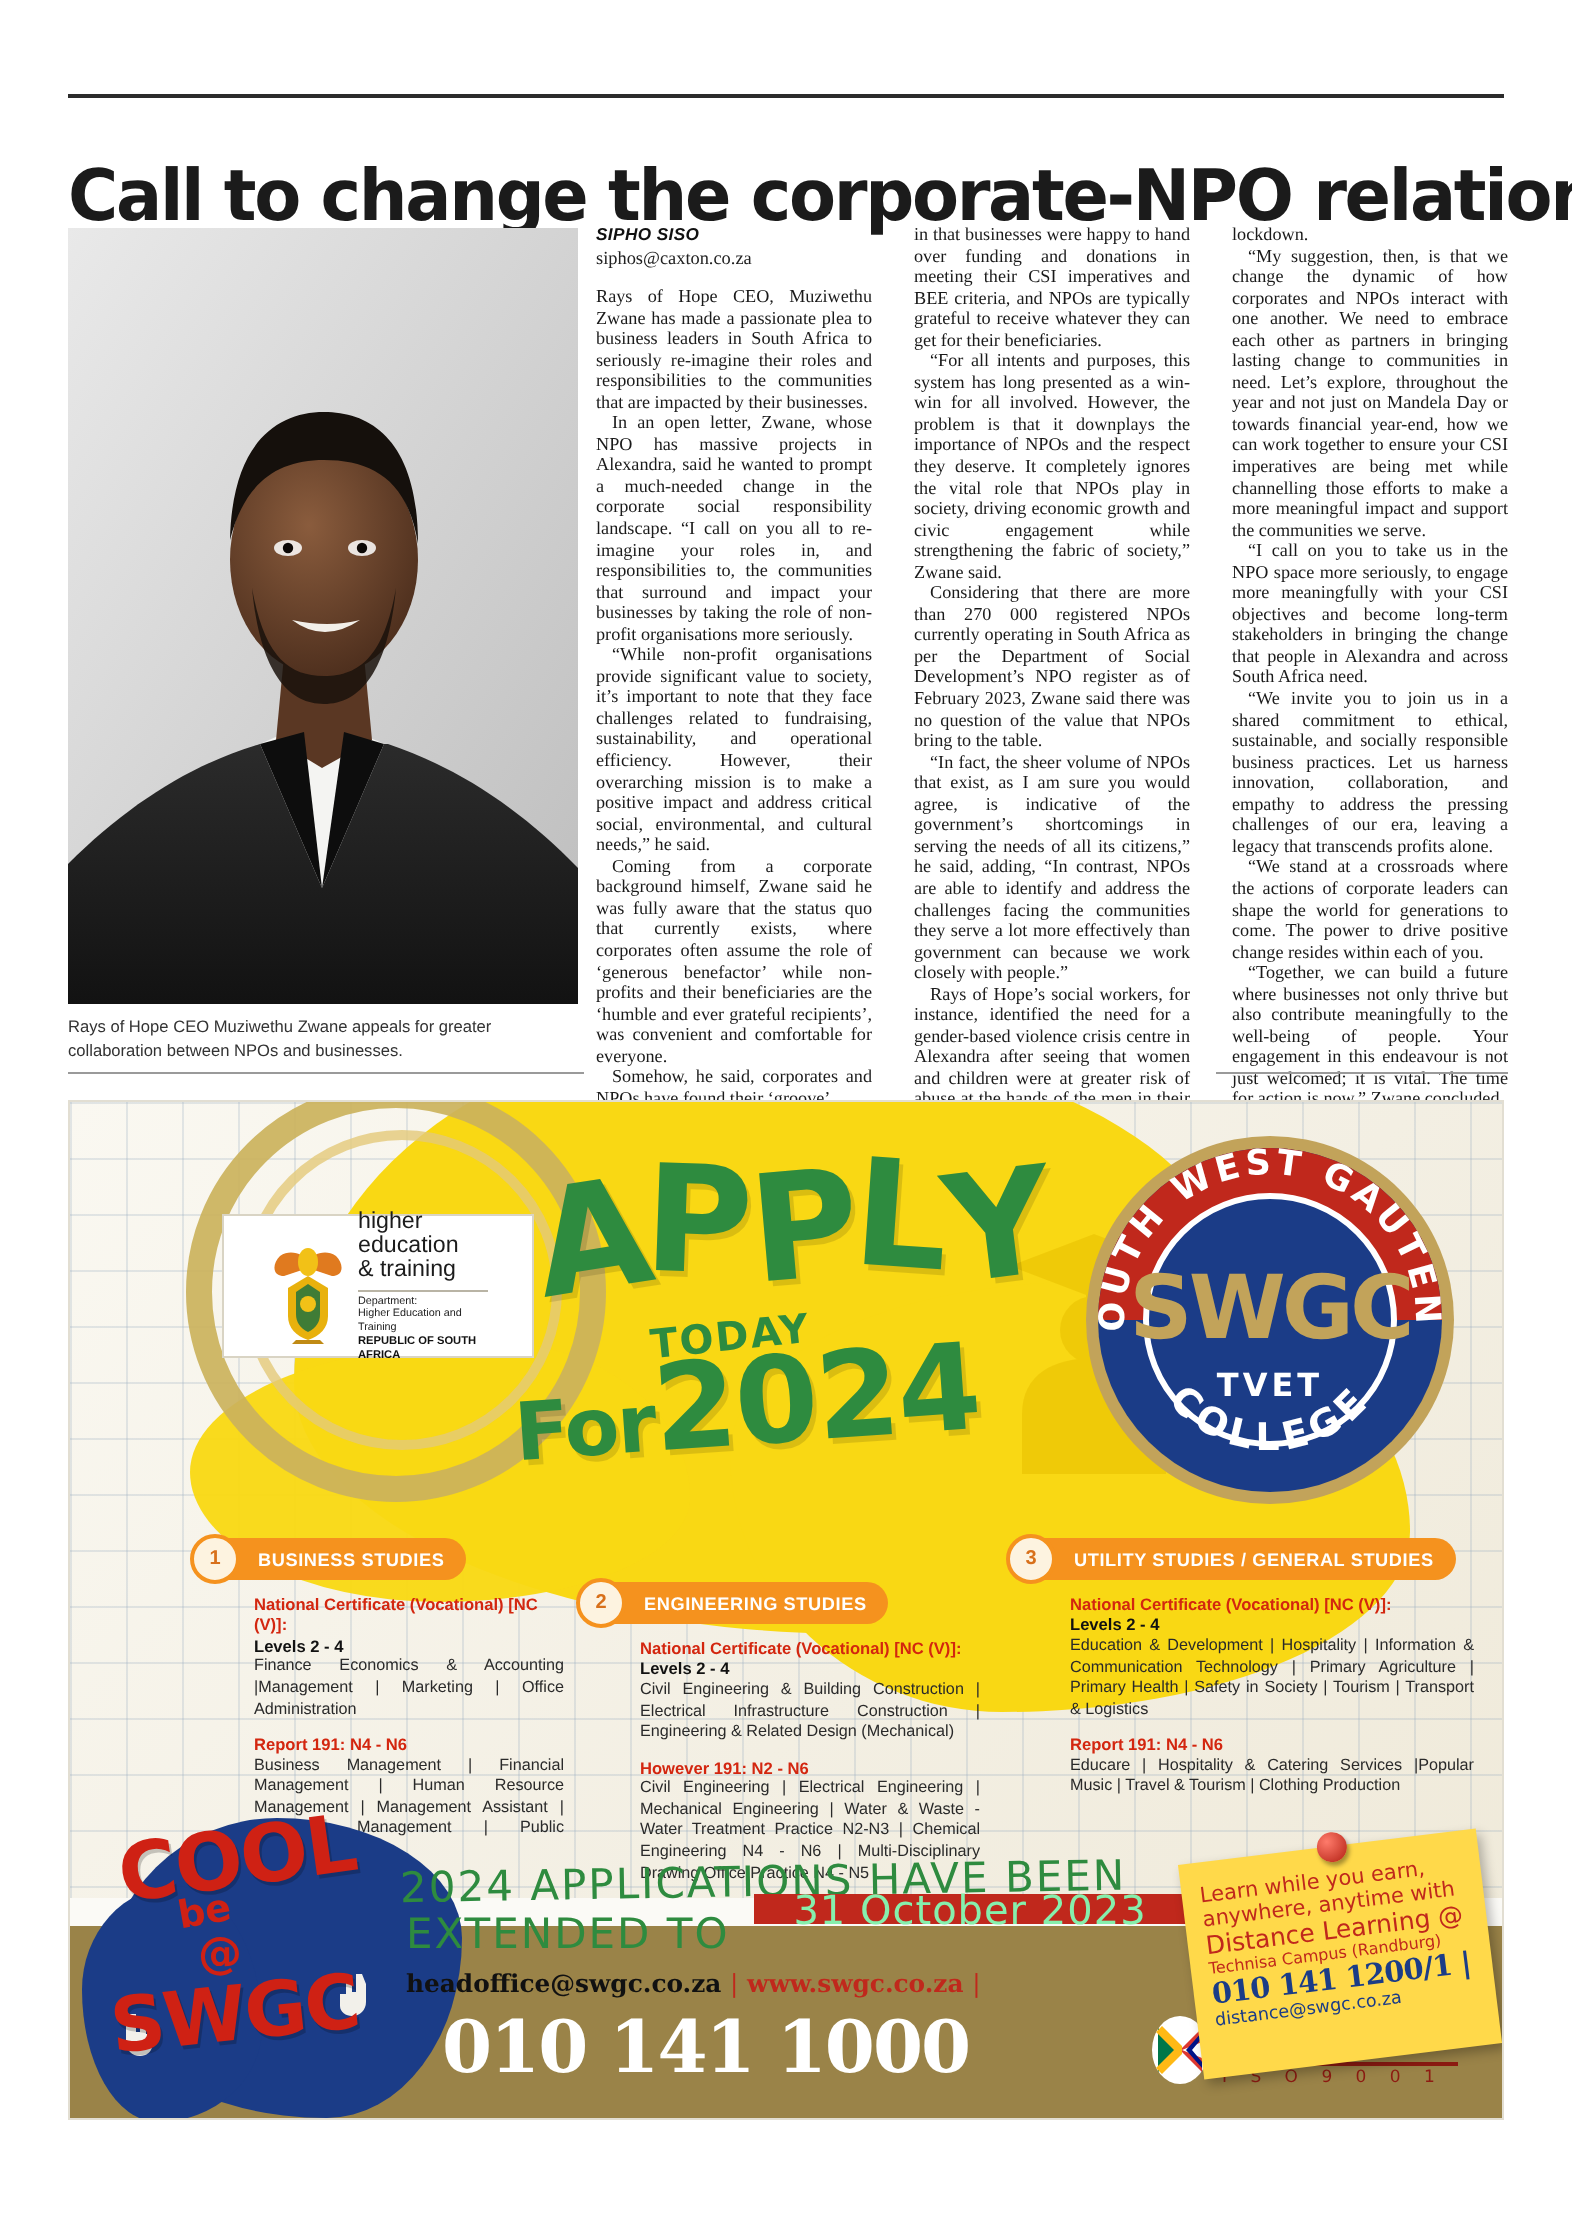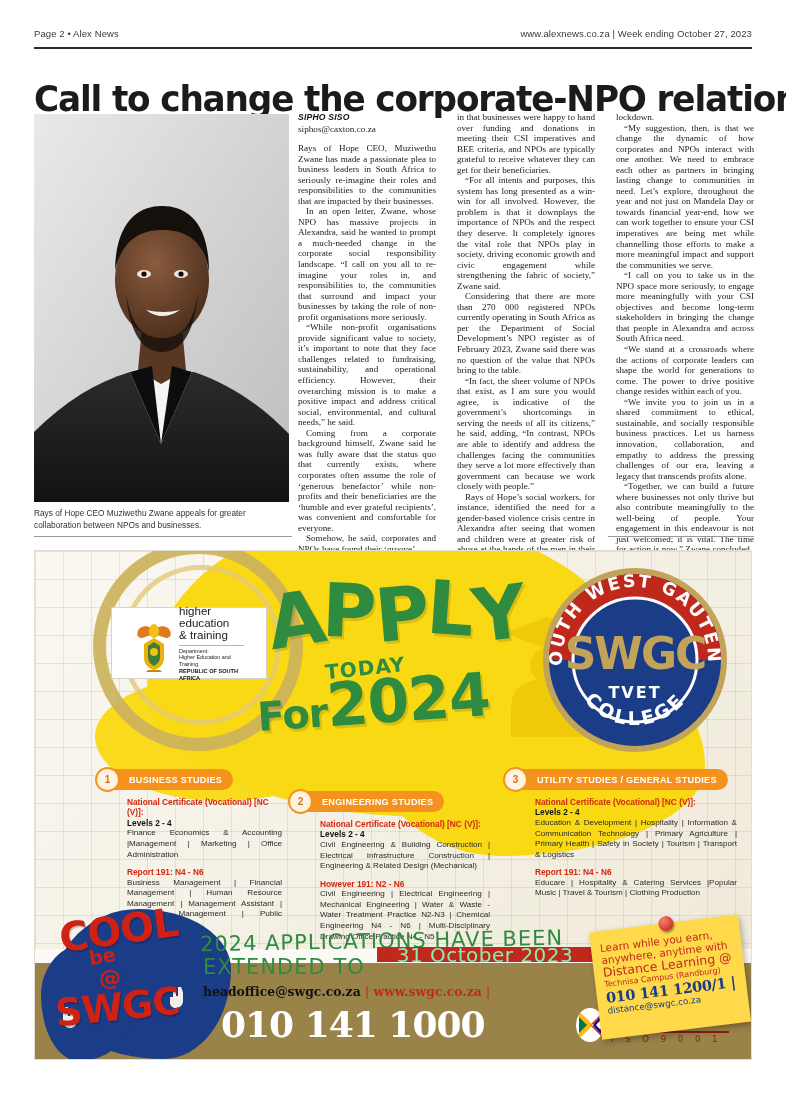--- a/index.html
+++ b/index.html
@@ -273,24 +273,20 @@
   .st5 { font-family:"DejaVu Sans", sans-serif; font-size:8.8px; color:#1b3c87; line-height:11px; }
 
   .hand1 { position:absolute; left:22px; top:452px; width:26px; height:26px; }
   .hand2 { position:absolute; left:128px; top:432px; width:26px; height:26px; }
 </style>
 </head>
 <body>
 
 <div class="page">
 
-  <div class="masthead">
-    <span>Page 2 • Alex News</span>
-    <span>www.alexnews.co.za | Week ending October 27, 2023</span>
-  </div>
   <div class="rule-top"></div>
 
   <h1 class="headline">Call to change the corporate-NPO relationship</h1>
 
   <div class="photo-wrap">
     <svg class="photo-svg" viewBox="0 0 255 388" preserveAspectRatio="none">
       <defs>
         <linearGradient id="bgG" x1="0" y1="0" x2="1" y2="1">
           <stop offset="0" stop-color="#e9e9e9"></stop>
             <stop offset="1" stop-color="#bdbdbd"></stop>
@@ -349,22 +345,22 @@
       <p>“For all intents and purposes, this system has long presented as a win-win for all involved. However, the problem is that it downplays the importance of NPOs and the respect they deserve. It completely ignores the vital role that NPOs play in society, driving economic growth and civic engagement while strengthening the fabric of society,” Zwane said.</p>
       <p>Considering that there are more than 270 000 registered NPOs currently operating in South Africa as per the Department of Social Development’s NPO register as of February 2023, Zwane said there was no question of the value that NPOs bring to the table.</p>
       <p>“In fact, the sheer volume of NPOs that exist, as I am sure you would agree, is indicative of the government’s shortcomings in serving the needs of all its citizens,” he said, adding, “In contrast, NPOs are able to identify and address the challenges facing the communities they serve a lot more effectively than government can because we work closely with people.”</p>
       <p>Rays of Hope’s social workers, for instance, identified the need for a gender-based violence crisis centre in Alexandra after seeing that women and children were at greater risk of abuse at the hands of the men in their lives during the Covid-19</p>
     </div>
 
     <div class="col c3">
       <p class="first">lockdown.</p>
       <p>“My suggestion, then, is that we change the dynamic of how corporates and NPOs interact with one another. We need to embrace each other as partners in bringing lasting change to communities in need. Let’s explore, throughout the year and not just on Mandela Day or towards financial year-end, how we can work together to ensure your CSI imperatives are being met while channelling those efforts to make a more meaningful impact and support the communities we serve.</p>
       <p>“I call on you to take us in the NPO space more seriously, to engage more meaningfully with your CSI objectives and become long-term stakeholders in bringing the change that people in Alexandra and across South Africa need.</p>
+      <p>“We invite you to join us in a shared commitment to ethical, sustainable, and socially responsible business practices. Let us harness innovation, collaboration, and empathy to address the pressing challenges of our era, leaving a legacy that transcends profits alone.</p>
       <p>“We stand at a crossroads where the actions of corporate leaders can shape the world for generations to come. The power to drive positive change resides within each of you.</p>
-      <p>“We invite you to join us in a shared commitment to ethical, sustainable, and socially responsible business practices. Let us harness innovation, collaboration, and empathy to address the pressing challenges of our era, leaving a legacy that transcends profits alone.</p>
       <p>“Together, we can build a future where businesses not only thrive but also contribute meaningfully to the well-being of people. Your engagement in this endeavour is not just welcomed; it is vital. The time for action is now,” Zwane concluded.</p>
     </div>
   </div>
   <div class="rule-bottom"></div>
 
   <div class="ad">
     <div class="ad-paper"></div>
     <div class="ad-grid"></div>
 
     <div class="blob-yellow"></div>

